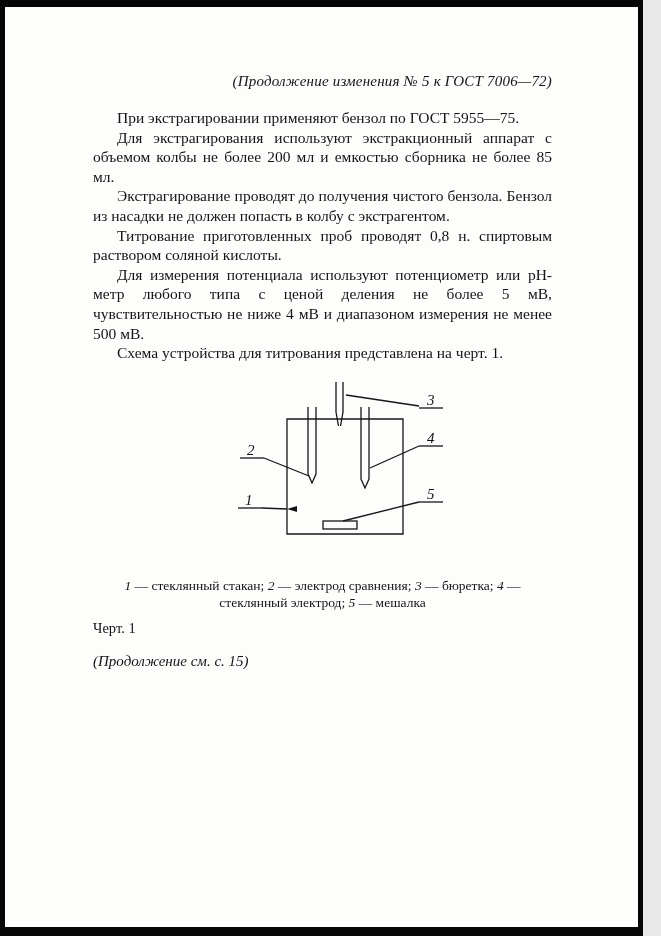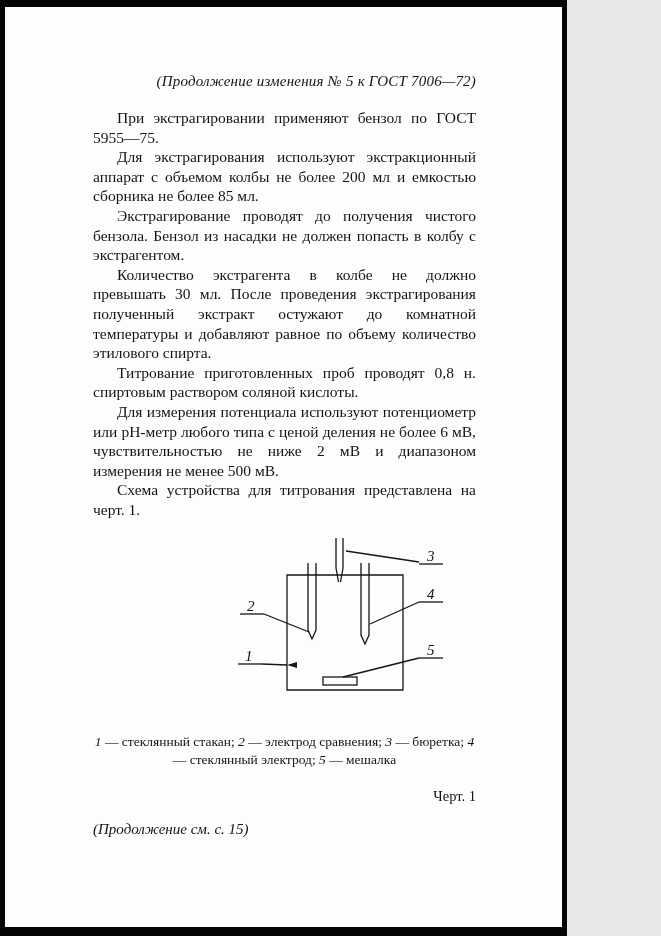--- a/index.html
+++ b/index.html
@@ -1,19 +1,19 @@
 <!DOCTYPE html>
 <html><head>
 <meta charset="utf-8">
 <style>
   * { margin: 0; padding: 0; box-sizing: border-box; }
   html, body { background: #e8e8e8; }
   .page {
     position: relative;
-    width: 567px;
+    width: 643px;
     height: 936px;
     background: #fdfdfc;
     border: solid #050505;
     border-width: 7px 5px 9px 5px;
     font-family: "Liberation Serif", serif;
     color: #141414;
     overflow: hidden;
   }
   .content { padding: 66px 86px 0 88px; }
   .header-note {
@@ -41,22 +41,22 @@
   }
   .fig-caption {
     margin: 18px auto 0 auto;
     max-width: 500px;
     text-align: center;
     font-size: 13.5px;
     line-height: 17.5px;
   }
   .fig-caption i { font-style: italic; }
   .fig-label {
-    margin-top: 20px;
-    text-align: right;
+    margin-top: 8px;
+    text-align: left;
     font-size: 14.5px;
   }
   .footer-note {
     margin-top: 16px;
     font-style: italic;
     font-size: 15px;
   }
   .draw { stroke: #161616; stroke-width: 1.3; fill: none; }
   .callout-num {
     font-family: "Liberation Serif", serif;
@@ -69,23 +69,22 @@
 <body>
 
 <div class="page">
   <div class="content">
 
     <div class="header-note">(Продолжение изменения № 5 к ГОСТ 7006—72)</div>
 
     <p class="para">При экстрагировании применяют бензол по ГОСТ 5955—75.</p>
     <p class="para">Для экстрагирования используют экстракционный аппарат с объемом колбы не более 200 мл и емкостью сборника не более 85 мл.</p>
     <p class="para">Экстрагирование проводят до получения чистого бензола. Бензол из насадки не должен попасть в колбу с экстрагентом.</p>
-    <p class="para">Количество экстрагента в колбе не должно превышать 30 мл. После проведения экстрагирования полученный экстракт остужают до комнатной температуры и добавляют равное по объему количество этилового спирта.</p>
     <p class="para">Титрование приготовленных проб проводят 0,8 н. спиртовым раствором соляной кислоты.</p>
-    <p class="para">Для измерения потенциала используют потенциометр или рН-метр любого типа с ценой деления не более 6 мВ, чувствительностью не ниже 2 мВ и диапазоном измерения не менее 500 мВ.</p>
+    <p class="para">Для измерения потенциала используют потенциометр или рН-метр любого типа с ценой деления не более 5 мВ, чувствительностью не ниже 4 мВ и диапазоном измерения не менее 500 мВ.</p>
     <p class="para">Схема устройства для титрования представлена на черт. 1.</p>
 
     <div class="figure-area">
       <svg width="215" height="170" viewBox="0 0 215 168">
 
         <path class="draw" d="M52,37 H168 V152 H52 Z"></path>
 
         <g>
           <path class="draw" d="M101,0 V30 L103.5,44"></path>
           <path class="draw" d="M108,0 V30 L105.5,44"></path>

